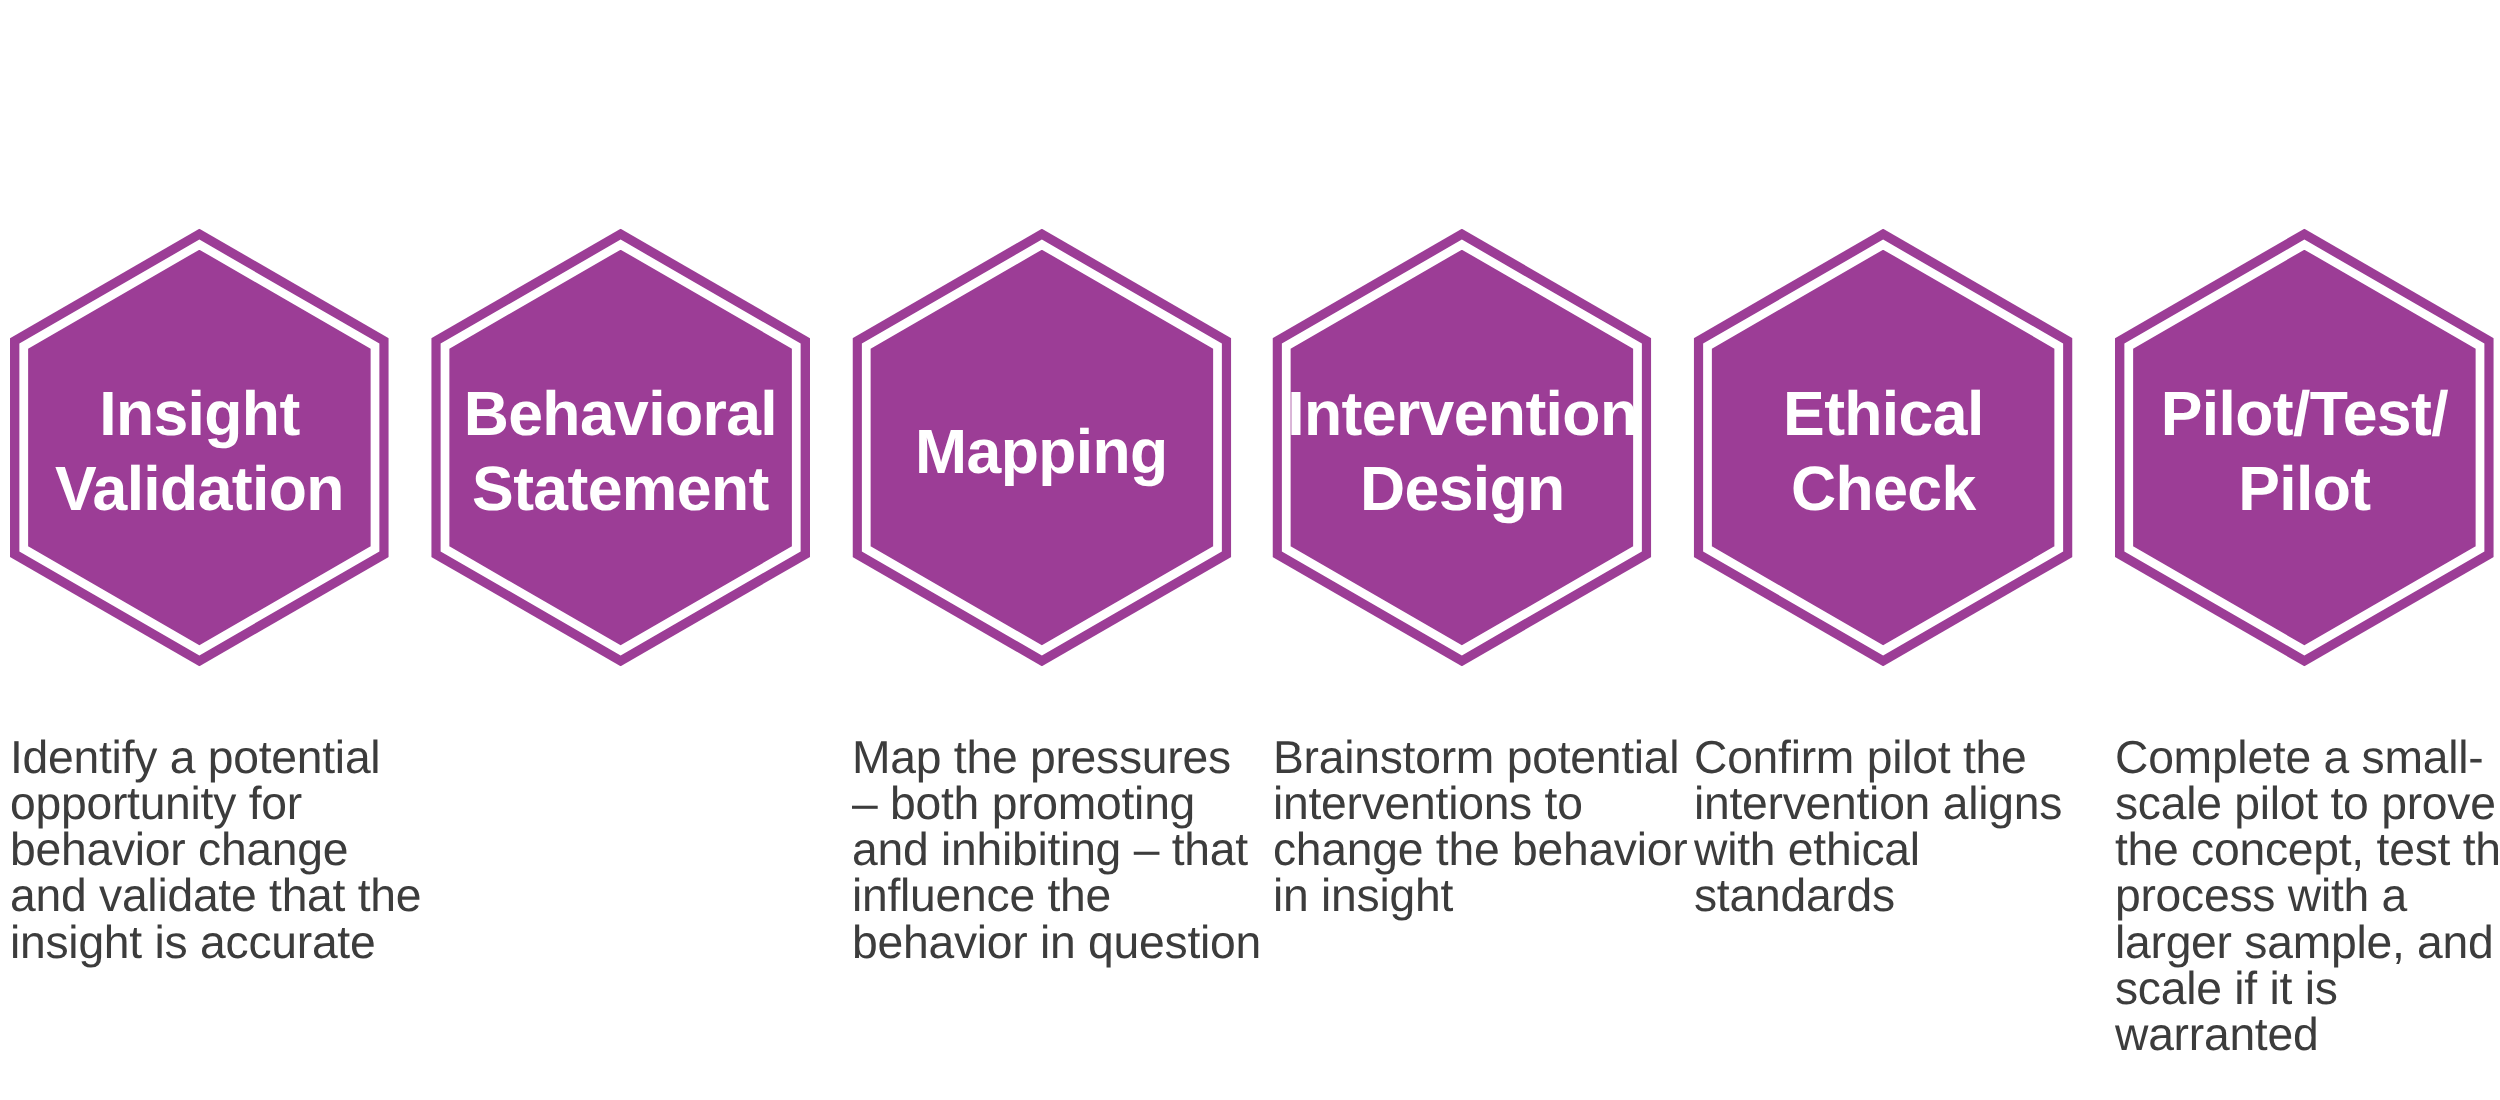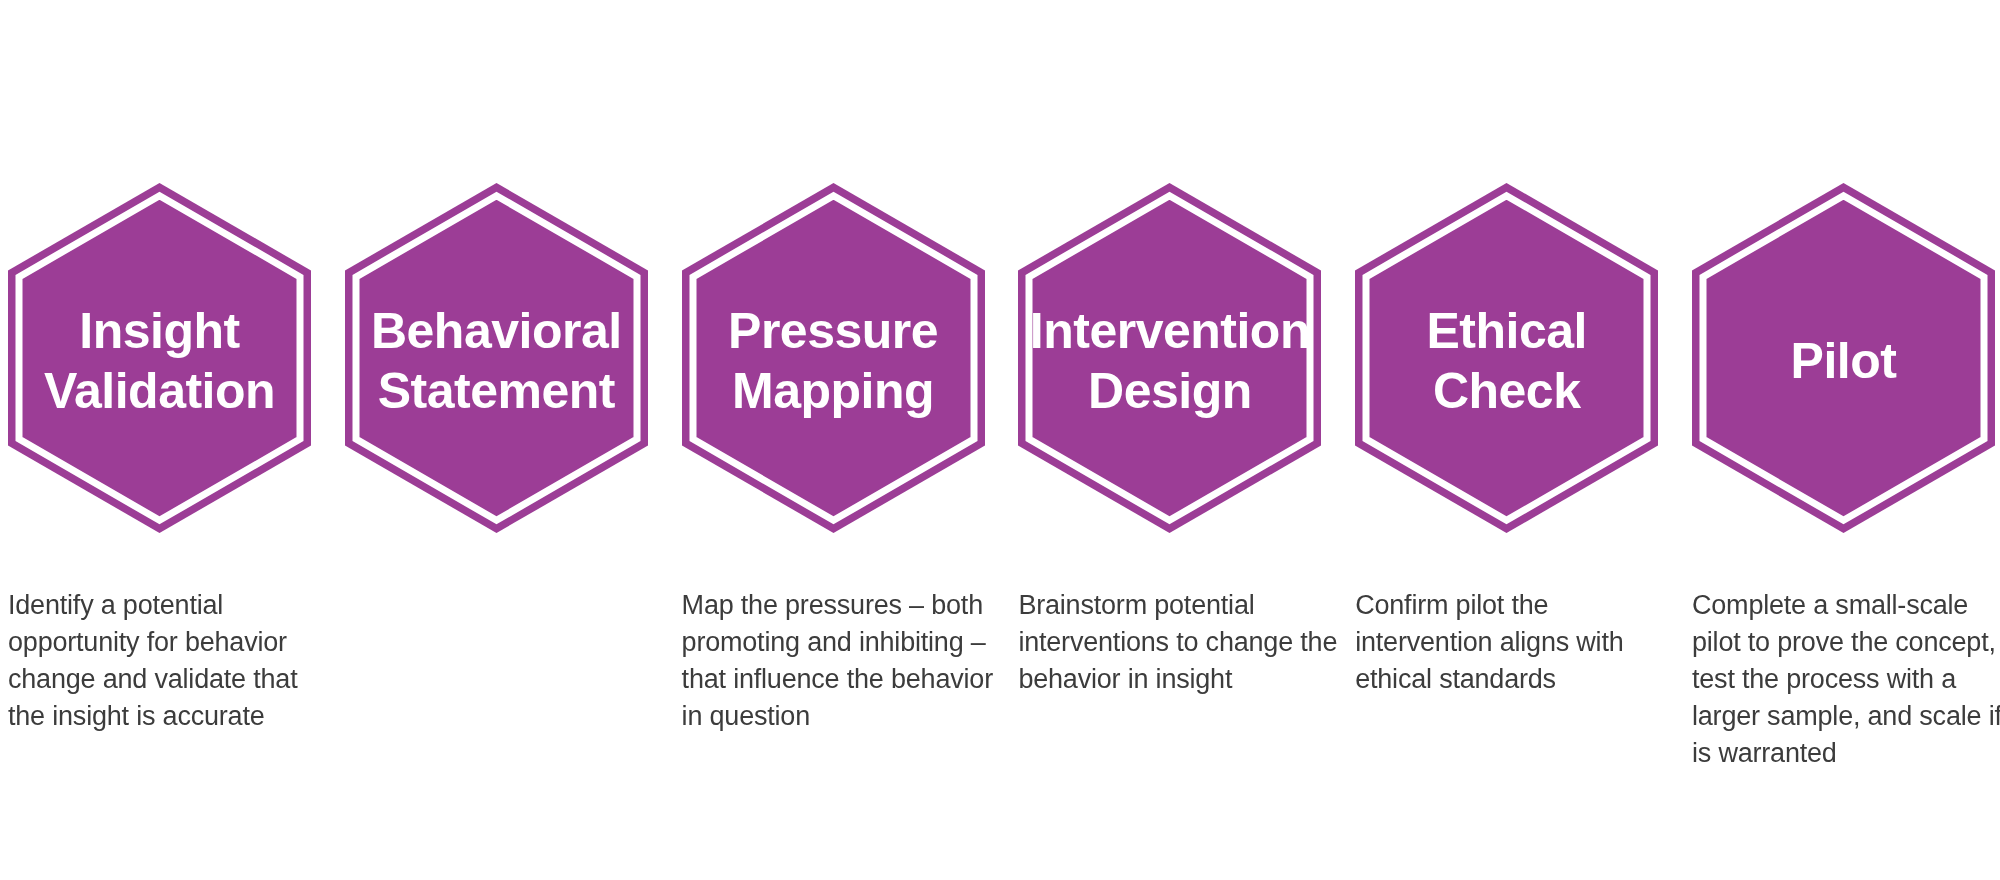--- a/index.html
+++ b/index.html
@@ -48,21 +48,21 @@
     color: var(--title-color, #ffffff);
     font-weight: 700;
     font-size: 50px;
     line-height: 60px;
     letter-spacing: -0.5px;
     padding-top: 6px;
   }
   .desc {
     width: 332px;
     margin-top: 54px;
-    font-size: 27px;
+    font-size: 37px;
     line-height: 37px;
     color: var(--desc-color, #3c3c3c);
     letter-spacing: -0.2px;
   }
 </style>
 </head>
 <body>
 
 <div class="diagram">
   <div class="row">
@@ -94,21 +94,20 @@
       </div>
     </div>
 
     <div class="step">
       <div class="hex-wrap">
         <svg viewBox="0 0 303 350">
           <polygon points="151.5,0 303,87.5 303,262.5 151.5,350 0,262.5 0,87.5" fill="#9C3D96"></polygon>
           <polygon points="151.5,12.7 292,93.9 292,256.1 151.5,337.3 11,256.1 11,93.9" fill="none" stroke-width="7" stroke="#FFFFFF"></polygon>
         </svg>
         <div class="hex-title">
-          <span>Pressure</span>
           <span>Mapping</span>
         </div>
       </div>
       <div class="desc">Map the pressures – both promoting and inhibiting – that influence the behavior in question</div>
     </div>
 
     <div class="step">
       <div class="hex-wrap">
         <svg viewBox="0 0 303 350">
           <polygon points="151.5,0 303,87.5 303,262.5 151.5,350 0,262.5 0,87.5" fill="#9C3D96"></polygon>
@@ -136,20 +135,21 @@
       <div class="desc">Confirm pilot the intervention aligns with ethical standards</div>
     </div>
 
     <div class="step">
       <div class="hex-wrap">
         <svg viewBox="0 0 303 350">
           <polygon points="151.5,0 303,87.5 303,262.5 151.5,350 0,262.5 0,87.5" fill="#9C3D96"></polygon>
           <polygon points="151.5,12.7 292,93.9 292,256.1 151.5,337.3 11,256.1 11,93.9" fill="none" stroke-width="7" stroke="#FFFFFF"></polygon>
         </svg>
         <div class="hex-title">
+          <span>Pilot/Test/</span>
           <span>Pilot</span>
         </div>
       </div>
       <div class="desc">Complete a small-scale pilot to prove the concept, test the process with a larger sample, and scale if it is warranted</div>
     </div>
 
   </div>
 </div>
 
 </body></html>

